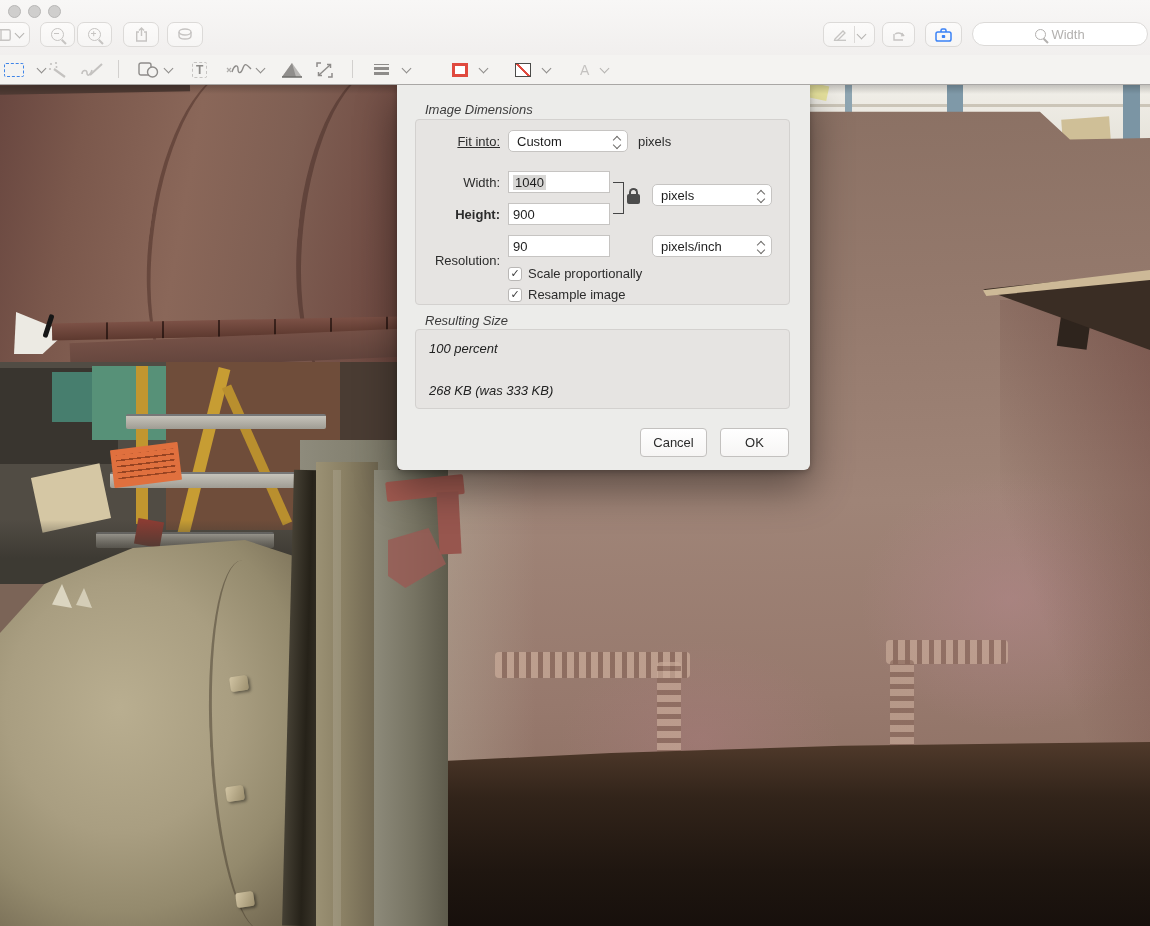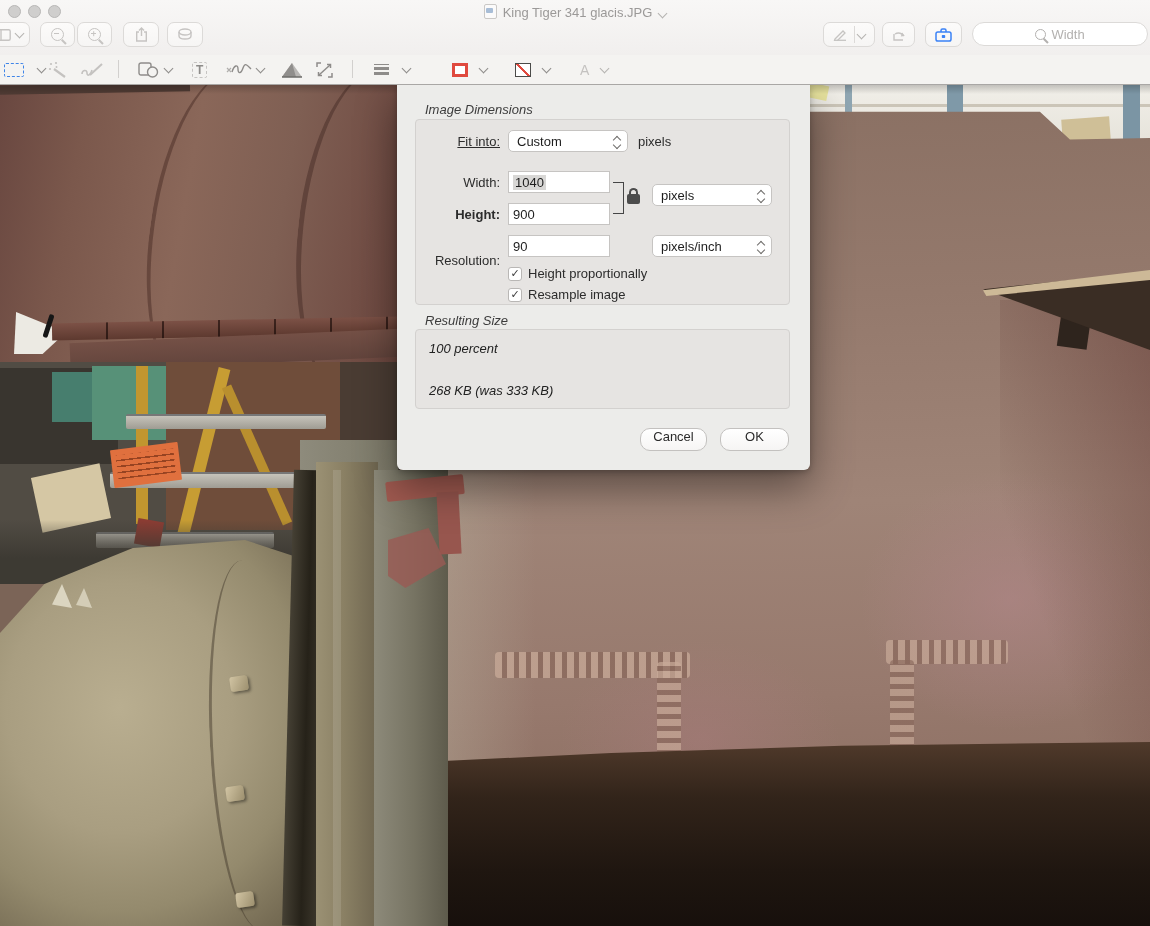--- a/index.html
+++ b/index.html
@@ -76,22 +76,22 @@
   .stepper i.dn{top:8px;transform:rotate(45deg);}
   .unit{position:absolute;color:#2c2c2c;}
   .bracket{position:absolute;left:216px;top:98px;width:11px;height:32px;box-sizing:border-box;
     border-top:1.5px solid #454545;border-right:1.5px solid #454545;border-bottom:1.5px solid #454545;}
   .lock{position:absolute;left:230px;top:110px;width:13px;height:10px;background:#4c4c4c;border-radius:2px;}
   .lock:before{content:"";position:absolute;left:2px;top:-6px;width:9px;height:8px;box-sizing:border-box;
     border:2px solid #4c4c4c;border-bottom:none;border-radius:5px 5px 0 0;}
   .cbrow{position:absolute;display:flex;align-items:center;}
   .cbbox{width:14px;height:14px;box-sizing:border-box;background:#fff;border:1px solid #b9b7b5;border-radius:3px;
     display:flex;align-items:center;justify-content:center;font-size:11px;color:#3a3a3a;font-weight:bold;margin-right:6px;}
-  .dlgbtn{position:absolute;height:23px;box-sizing:border-box;background:linear-gradient(#fff,#f6f5f4);
-    border:1px solid #c3c1bf;border-radius:10px;display:flex;align-items:flex-start;justify-content:center;
+  .dlgbtn{position:absolute;height:29px;box-sizing:border-box;background:linear-gradient(#fff,#f6f5f4);
+    border:1px solid #c3c1bf;border-radius:4px;display:flex;align-items:center;justify-content:center;
     font-size:13px;color:#2b2b2b;}
 </style>
 </head>
 <body>
 
 <div id="photo">
 
   <div class="abs" style="left:808px;top:0;width:342px;height:66px;background:linear-gradient(#f1efe9,#e5e2d9);"></div>
   <div class="abs" style="left:806px;top:0;width:22px;height:15px;background:#e8e39e;transform:rotate(12deg);"></div>
   <div class="abs" style="left:808px;top:20px;width:342px;height:3px;background:#cbc5b8;"></div>
@@ -173,23 +173,20 @@
   <div class="abs" style="left:388px;top:444px;width:58px;height:60px;background:rgba(154,90,84,.8);clip-path:polygon(0 20%,70% 0,100% 60%,30% 100%,0 80%);"></div>
 
   <div class="abs" style="left:0;top:0;width:1150px;height:10px;background:linear-gradient(rgba(0,0,0,.22),transparent);"></div>
 </div>
 
 <div class="titlebar">
   <div class="tl" style="left:8px;"></div>
   <div class="tl" style="left:28px;"></div>
   <div class="tl" style="left:48px;"></div>
 
-  <div class="wintitle">
-    <span class="docicon"><i></i></span><span>King Tiger 341 glacis.JPG</span><span class="chev" style="margin-left:7px;"></span>
-  </div>
 
   <div class="tbtn" style="left:-14px;width:44px;justify-content:flex-end;padding-right:6px;">
     <svg width="15" height="12" viewBox="0 0 15 12">
         <rect x="0.8" y="0.8" width="13.4" height="10.4" rx="1.5" fill="none" stroke="#c6c4c2" stroke-width="1.4"></rect>
         <line x1="5" y1="1" x2="5" y2="11" stroke="#c6c4c2" stroke-width="1.4"></line>
         <rect x="1.4" y="1.4" width="3" height="9.2" fill="#d8d6d4"></rect>
       </svg>
     <span class="chev"></span>
   </div>
   <div class="tbtn" style="left:40px;width:35px;">
@@ -364,21 +361,21 @@
   <div class="popup" style="left:255px;top:151px;width:120px;">
     <span>pixels/inch</span>
     <span class="stepper">
         <i class="up"></i>
         <i class="dn"></i>
       </span>
   </div>
 
   <div class="cbrow" style="left:111px;top:182px;">
     <span class="cbbox">✓</span>
-    <span>Height proportionally</span>
+    <span>Scale proportionally</span>
   </div>
   <div class="cbrow" style="left:111px;top:203px;">
     <span class="cbbox">✓</span>
     <span>Resample image</span>
   </div>
 
   <div class="sectitle" style="left:28px;top:229px;">Resulting Size</div>
   <div class="groupbox" style="left:18px;top:245px;width:375px;height:80px;"></div>
   <div class="sectitle" style="left:32px;top:257px;color:#222;">100 percent</div>
   <div class="sectitle" style="left:32px;top:299px;color:#222;">268 KB (was 333 KB)</div>

